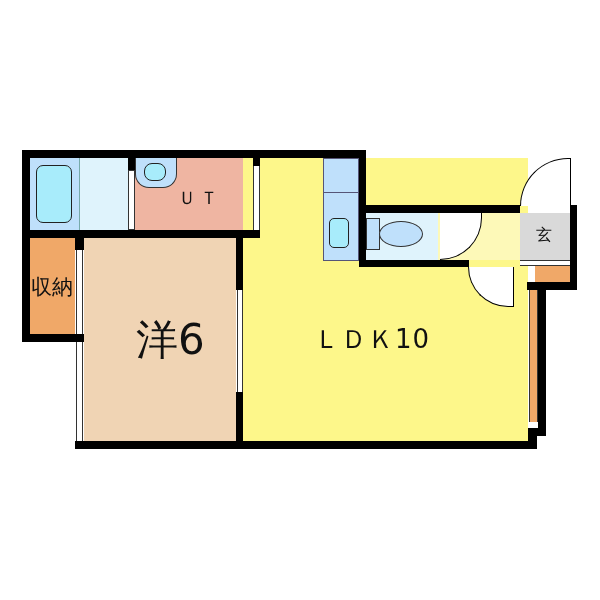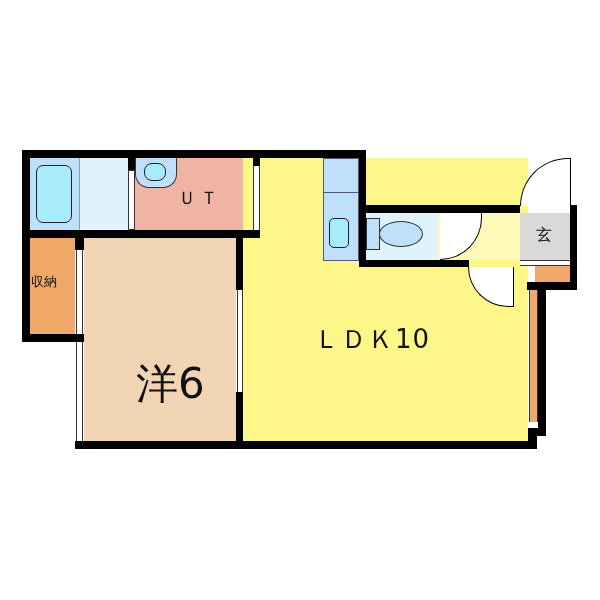--- a/index.html
+++ b/index.html
@@ -16,24 +16,24 @@
   <div class="abs" style="left:30px;top:158px;width:98px;height:72px;background:#dff3fc;"></div>
   <div class="abs" style="left:30px;top:158px;width:50px;height:72px;background:#bfe0fb;border-right:1px solid #7aa;"></div>
   <div class="abs" style="left:36px;top:165px;width:36px;height:58px;background:#a8ecfb;border:1px solid #222;border-radius:7px;"></div>
 
   <div class="abs" style="left:135px;top:158px;width:118px;height:72px;background:#efb5a2;"></div>
   <div class="abs" style="left:135px;top:158px;width:42px;height:30px;background:#bfe0fb;border-bottom-left-radius:14px;border-bottom-right-radius:14px;border:1px solid #333;border-top:none;"></div>
   <div class="abs" style="left:144px;top:163px;width:22px;height:18px;background:#a8ecfb;border:1px solid #222;border-radius:8px;"></div>
   <div class="label" style="left:178px;top:186px;font-size:18px;letter-spacing:4px;">ＵＴ</div>
 
   <div class="abs" style="left:30px;top:238px;width:45px;height:96px;background:#f0a868;"></div>
-  <div class="label" style="left:31px;top:273px;font-size:13px;">収納</div>
+  <div class="label" style="left:31px;top:273px;font-size:21px;">収納</div>
 
   <div class="abs" style="left:84px;top:238px;width:152px;height:203px;background:#f0d4b4;"></div>
-  <div class="label" style="left:136px;top:312px;font-size:42px;margin-top:44px;">洋6</div>
+  <div class="label" style="left:136px;top:312px;font-size:42px;">洋6</div>
 
   <div class="abs" style="left:243px;top:158px;width:285px;height:283px;background:#fdf78a;"></div>
   <div class="abs" style="left:323px;top:158px;width:36px;height:103px;background:#bfe0fb;border:1px solid #557;"></div>
   <div class="abs" style="left:323px;top:192px;width:36px;height:1px;background:#557;"></div>
   <div class="abs" style="left:329px;top:218px;width:20px;height:30px;background:#a8ecfb;border:1px solid #222;border-radius:5px;"></div>
   <div class="label" style="left:314px;top:322px;font-size:26px;letter-spacing:1px;">ＬＤＫ10</div>
 
   <div class="abs" style="left:366px;top:213px;width:72px;height:47px;background:#dff3fc;"></div>
   <div class="abs" style="left:366px;top:218px;width:14px;height:32px;background:#bfe0fb;border:1px solid #333;"></div>
   <div class="abs" style="left:379px;top:221px;width:44px;height:26px;background:#bfe0fb;border:1px solid #333;border-radius:50%;"></div>

